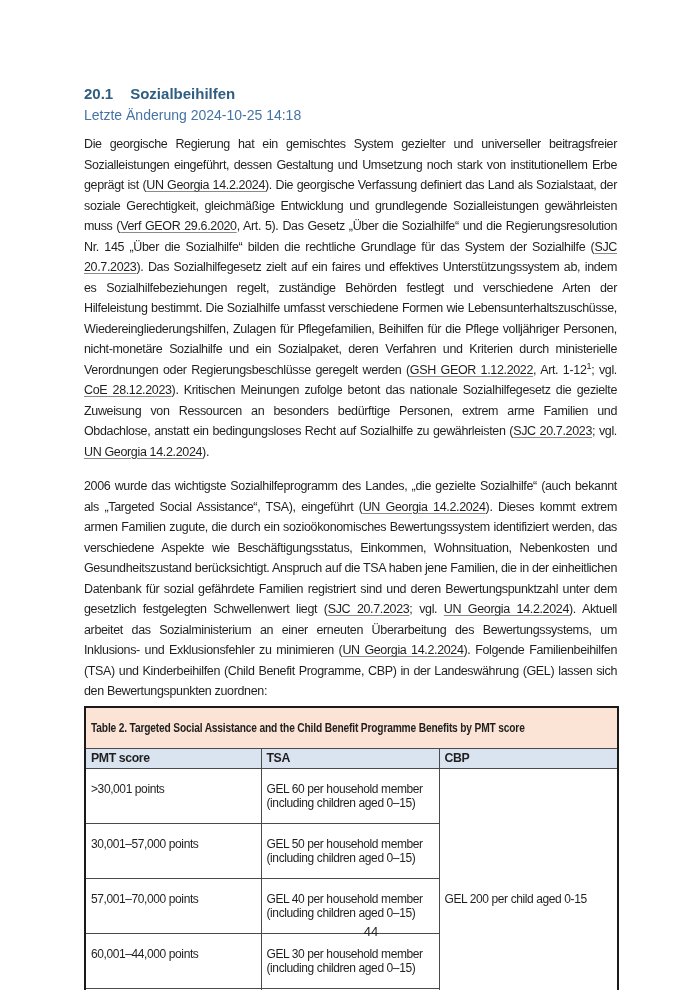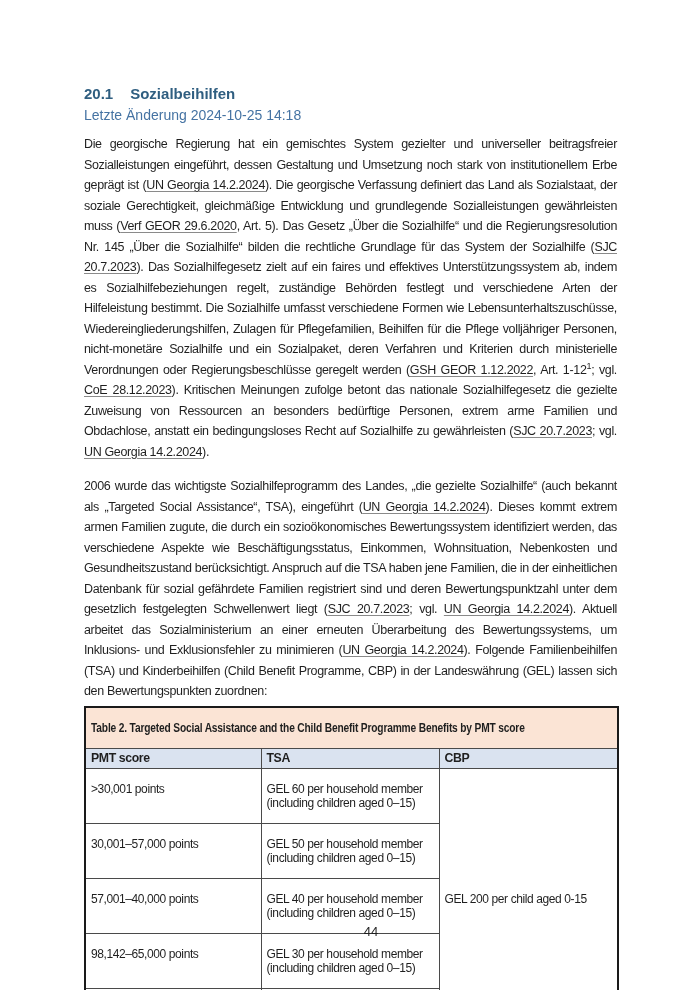--- a/index.html
+++ b/index.html
@@ -144,25 +144,25 @@
         <tr>
           <td>&gt;30,001 points</td>
           <td>GEL 60 per household member<br>(including children aged 0–15)</td>
           <td rowspan="5" class="cbp-cell">GEL 200 per child aged 0-15</td>
         </tr>
         <tr>
           <td>30,001–57,000 points</td>
           <td>GEL 50 per household member<br>(including children aged 0–15)</td>
         </tr>
         <tr>
-          <td>57,001–40,000 points</td>
+          <td>57,001–70,000 points</td>
           <td>GEL 40 per household member<br>(including children aged 0–15)</td>
         </tr>
         <tr>
-          <td>98,142–65,000 points</td>
+          <td>60,001–44,000 points</td>
           <td>GEL 30 per household member<br>(including children aged 0–15)</td>
         </tr>
         <tr>
           <td>65,00 - 220,000 points</td>
           <td>None</td>
         </tr>
       </tbody>
   </table>
 
   <div class="source-line"><span>Quelle 3: </span><a class="doc-link" href="#">UN Georgia 14.2.2024</a></div>

